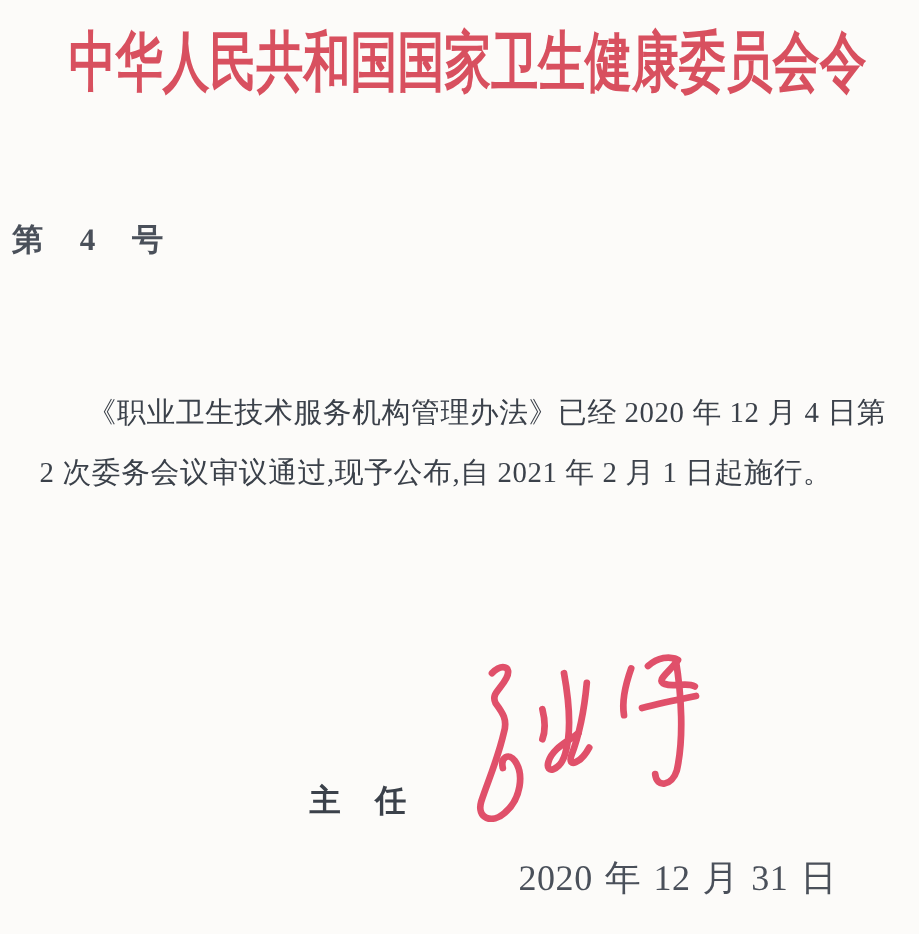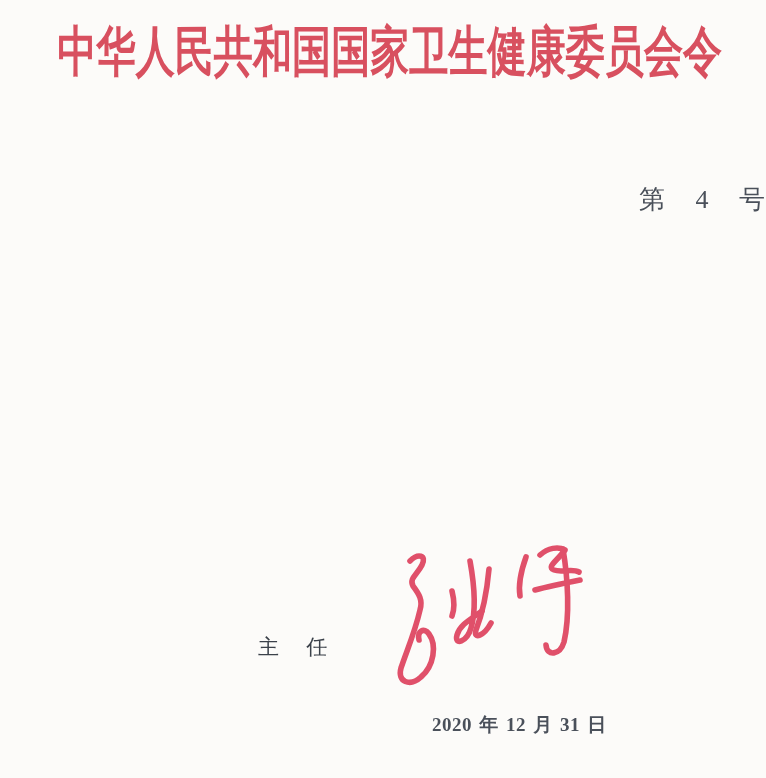--- a/index.html
+++ b/index.html
@@ -23,78 +23,83 @@
     line-height: 1.15;
     letter-spacing: 0px;
     color: var(--title_red, #d8505f);
     transform: scale(0.85, 1.18);
     transform-origin: 50% 0;
     white-space: nowrap;
   }
   .order-no {
     position: absolute;
     top: 182px; left: 0; right: 0;
-    text-align: right;
+    text-align: left;
     font-size: 26px;
     letter-spacing: 1px;
     word-spacing: 22px;
     color: var(--ink_light, #4a505a);
     text-indent: 10px;
+    font-weight: bold;
   }
   .body-text {
     position: absolute;
     top: 320px; left: 33px; width: 710px;
     font-size: 24px;
     line-height: 50px;
     letter-spacing: 0.5px;
     color: var(--ink, #3b414a);
   }
   .body-line { white-space: nowrap; }
   .body-line.indent { text-indent: 40px; }
   .signer {
     position: absolute;
-    left: 258px; top: 633px;
-    font-size: 21px;
+    left: 258px; top: 650px;
+    font-size: 26px;
     letter-spacing: 1px;
     word-spacing: 20px;
     color: var(--ink, #3b414a);
     white-space: nowrap;
+    font-weight: bold;
   }
   .signature {
     position: absolute;
     left: 388px; top: 531px;
     width: 212px; height: 168px;
   }
   .signature path {
     fill: none;
     stroke: var(--signature_red, #e0506a);
     stroke-width: 5.6;
     stroke-linecap: round;
     stroke-linejoin: round;
   }
   .doc-date {
     position: absolute;
     left: 432px; top: 712px;
-    font-size: 19px;
+    font-size: 30px;
     letter-spacing: 0.5px;
     word-spacing: 2px;
     color: var(--ink_light, #4a505a);
     white-space: nowrap;
-    font-weight: bold;
   }
 </style>
 </head>
 <body style="--paper: #fcfbf9; --title_red: #d8505f; --signature_red: #e0506a; --ink: #3b414a; --ink_light: #4a505a;">
 
 <div class="page">
 
   <h1 class="title">中华人民共和国国家卫生健康委员会令</h1>
 
   <div class="order-no">第 4 号</div>
 
+  <div class="body-text">
+    <div class="body-line indent">《职业卫生技术服务机构管理办法》已经 2020 年 12 月 4 日第</div>
+    <div class="body-line">2 次委务会议审议通过,现予公布,自 2021 年 2 月 1 日起施行。</div>
+  </div>
 
   <div class="signer">主 任</div>
 
   <svg class="signature" viewBox="0 0 212 168" role="img" aria-label="马晓伟">
 
     <path d="M22,30 C30,22 39,24 34,34 C29,44 21,47 25,55 C31,63 35,69 32,79 C27,101 19,119 13,137 C9,151 22,156 33,146 C46,135 49,114 41,103 C36,96 29,100 31,109"></path>
 
     <path d="M64,60 C66,68 67,77 64,85"></path>
     <path d="M82,30 C86,52 89,77 83,97 C79,111 66,115 69,104 C72,93 85,87 94,80"></path>
     <path d="M101,38 C99,60 95,81 88,99 C85,109 96,105 103,92"></path>

